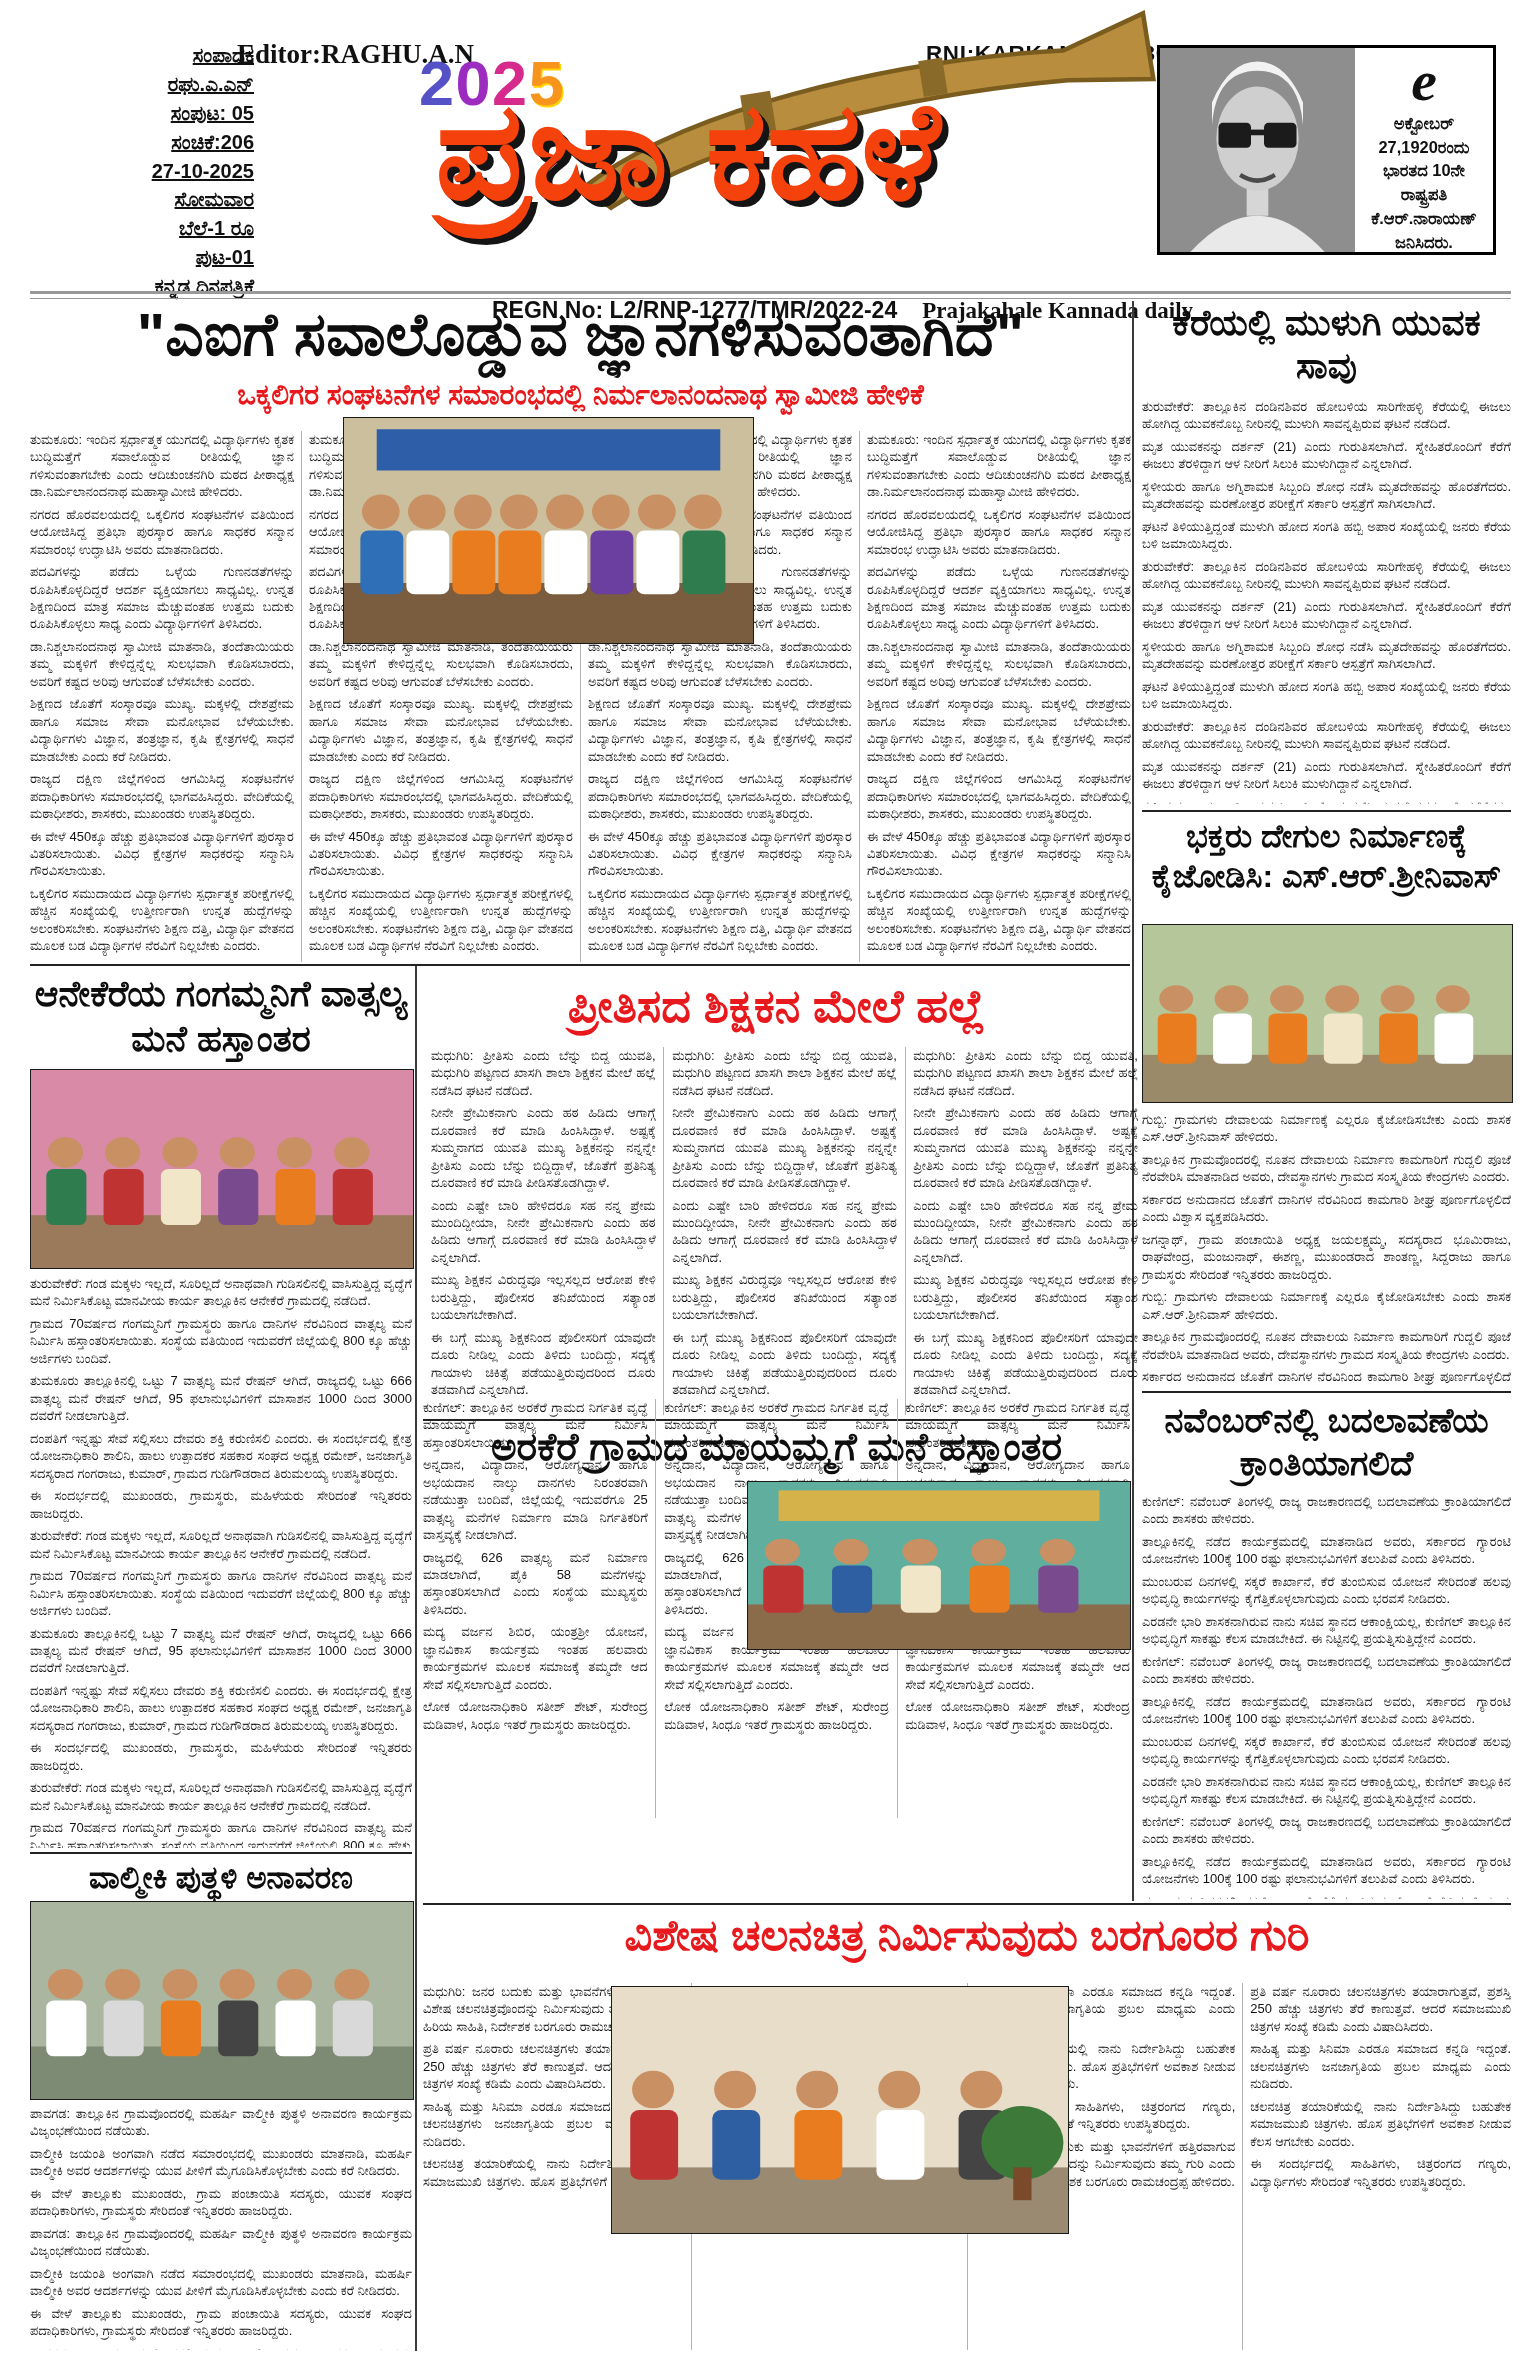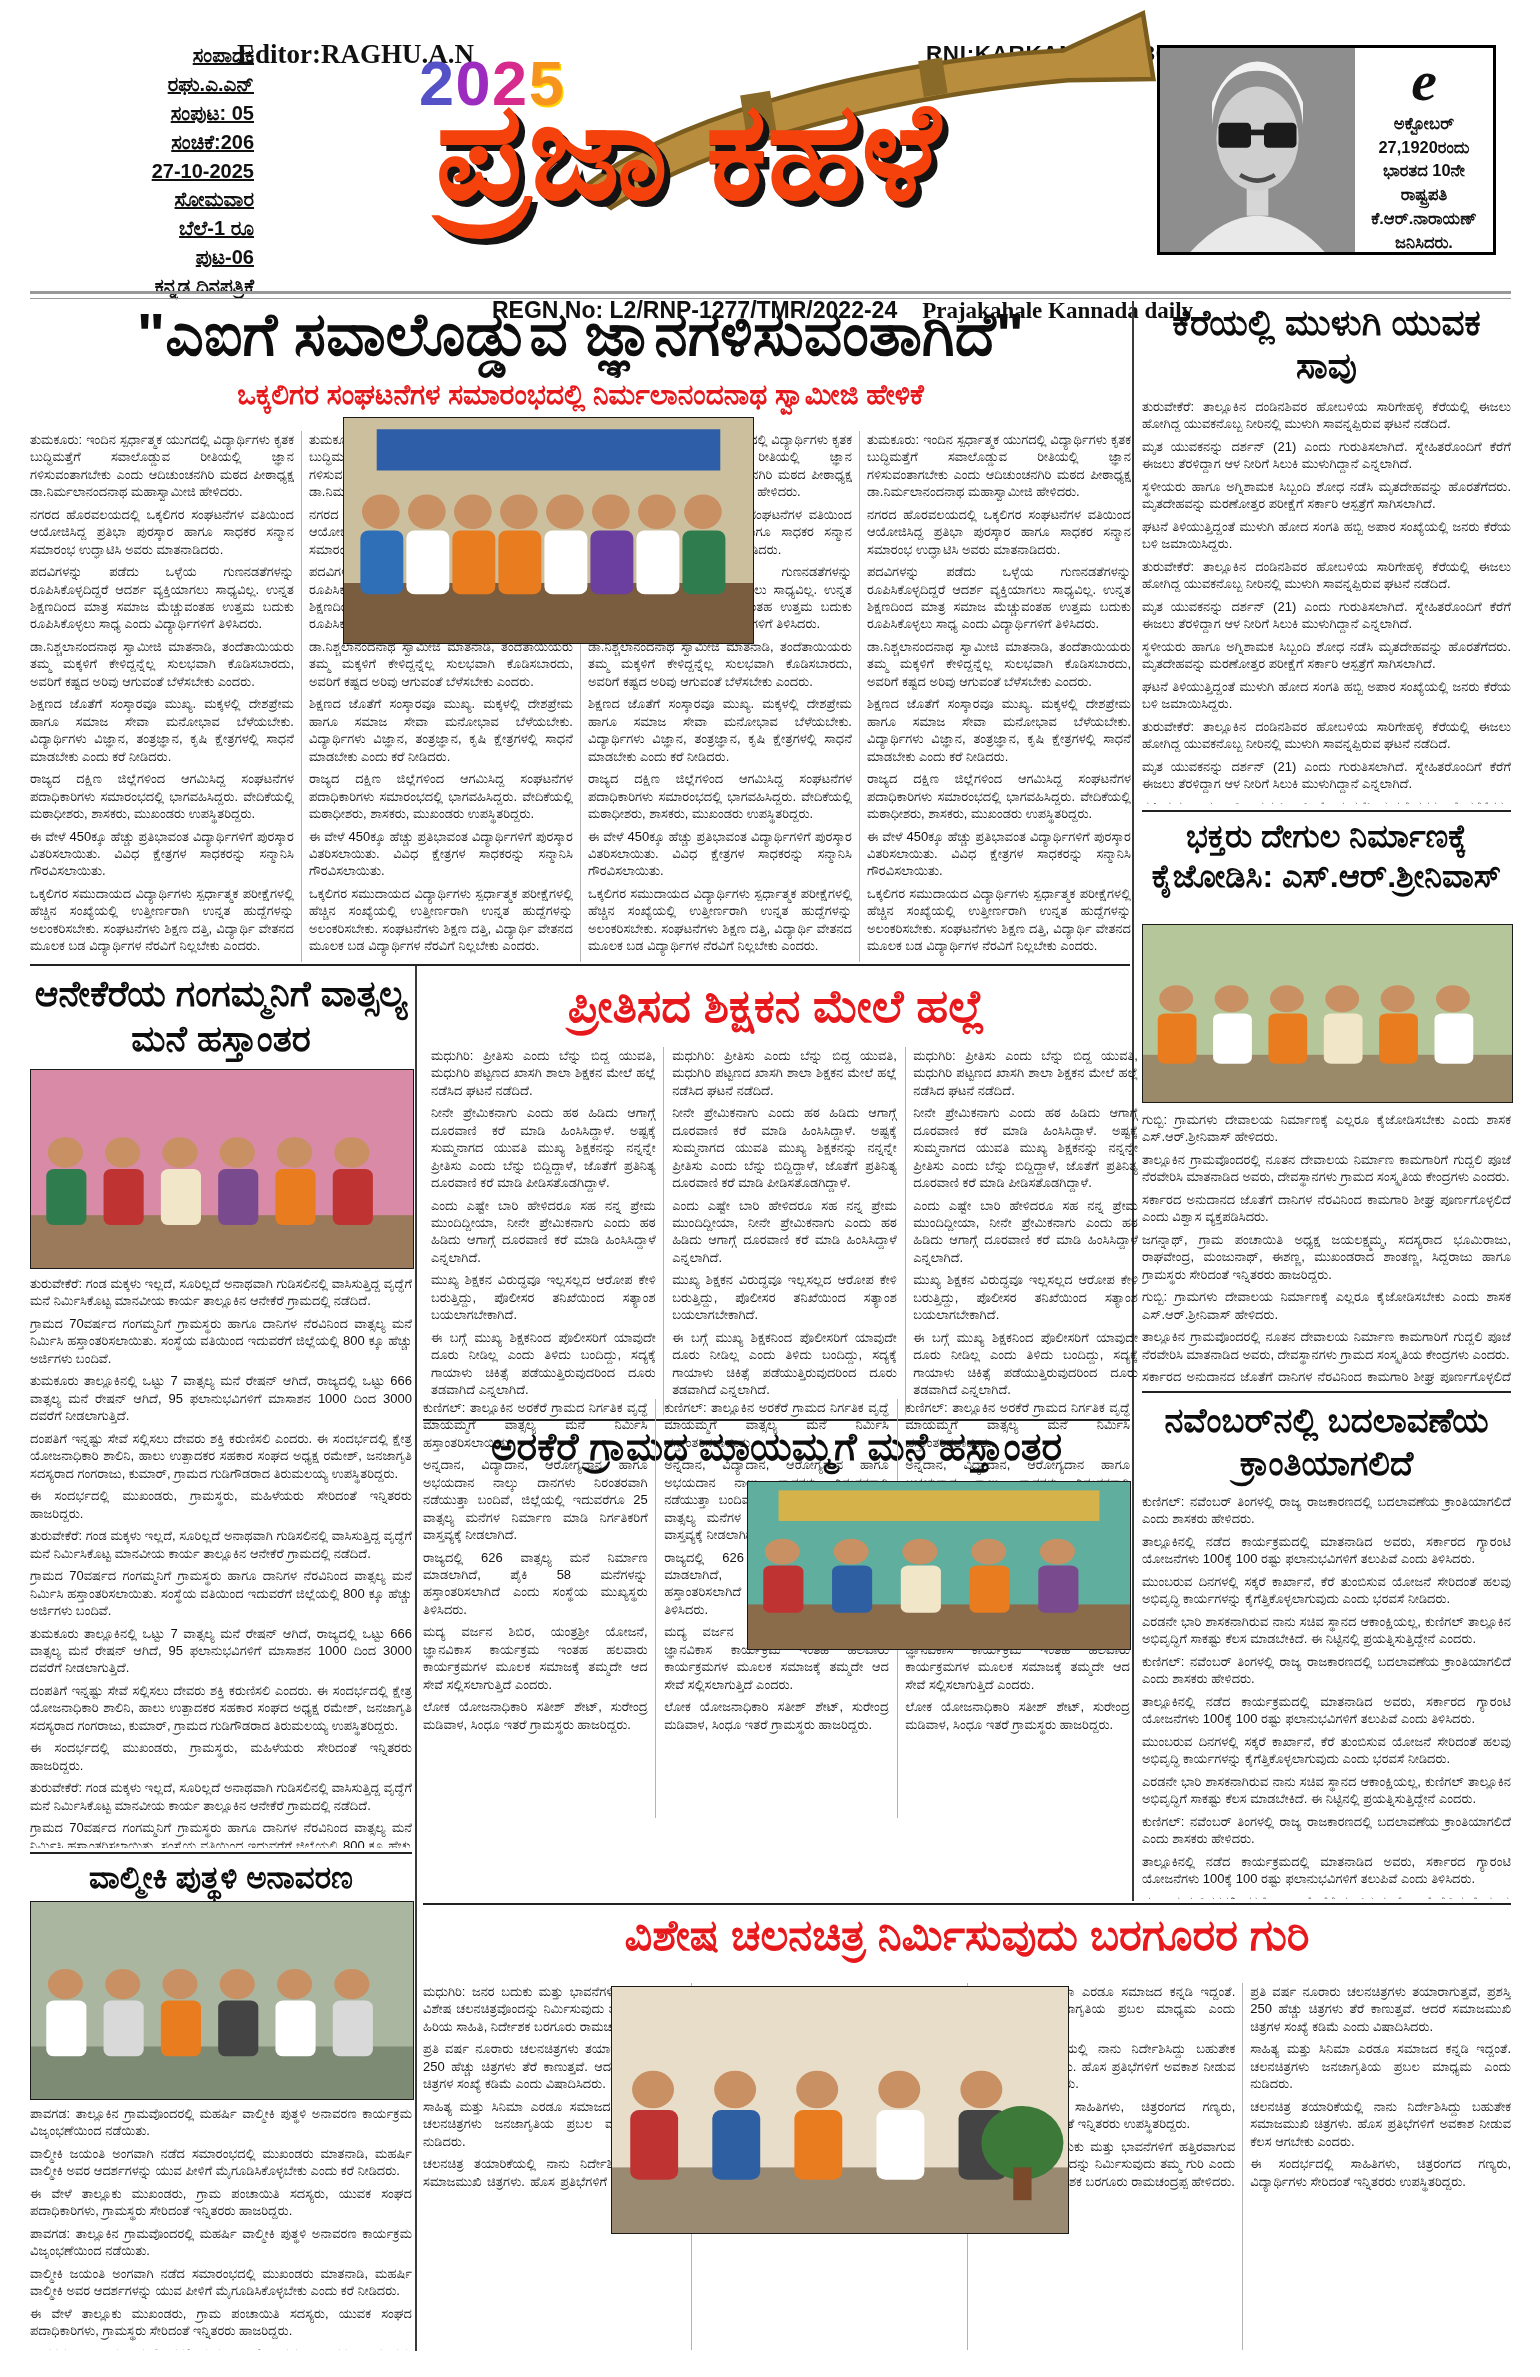--- a/index.html
+++ b/index.html
@@ -95,21 +95,21 @@
 <div class="page">
 
   <div class="abs info-box">
       <p>ಸಂಪಾದಕ</p>
       <p>ರಘು.ಎ.ಎನ್</p>
       <p>ಸಂಪುಟ: 05</p>
       <p>ಸಂಚಿಕೆ:206</p>
       <p>27-10-2025</p>
       <p>ಸೋಮವಾರ</p>
       <p>ಬೆಲೆ-1 ರೂ</p>
-      <p>ಪುಟ-06</p>
+      <p>ಪುಟ-01</p>
       <p>ಕನ್ನಡ ದಿನಪತ್ರಿಕೆ</p>
     </div>
 
   <div class="abs editor-line">Editor:RAGHU.A.N</div>
 
   <div class="abs rni-line">RNI:KARKAN/2021/80382</div>
 
   <div class="abs year-logo"><span class="d0">2</span><span class="d1">0</span><span class="d2">2</span><span class="d3">5</span></div>
 
   <div class="abs trumpet">

